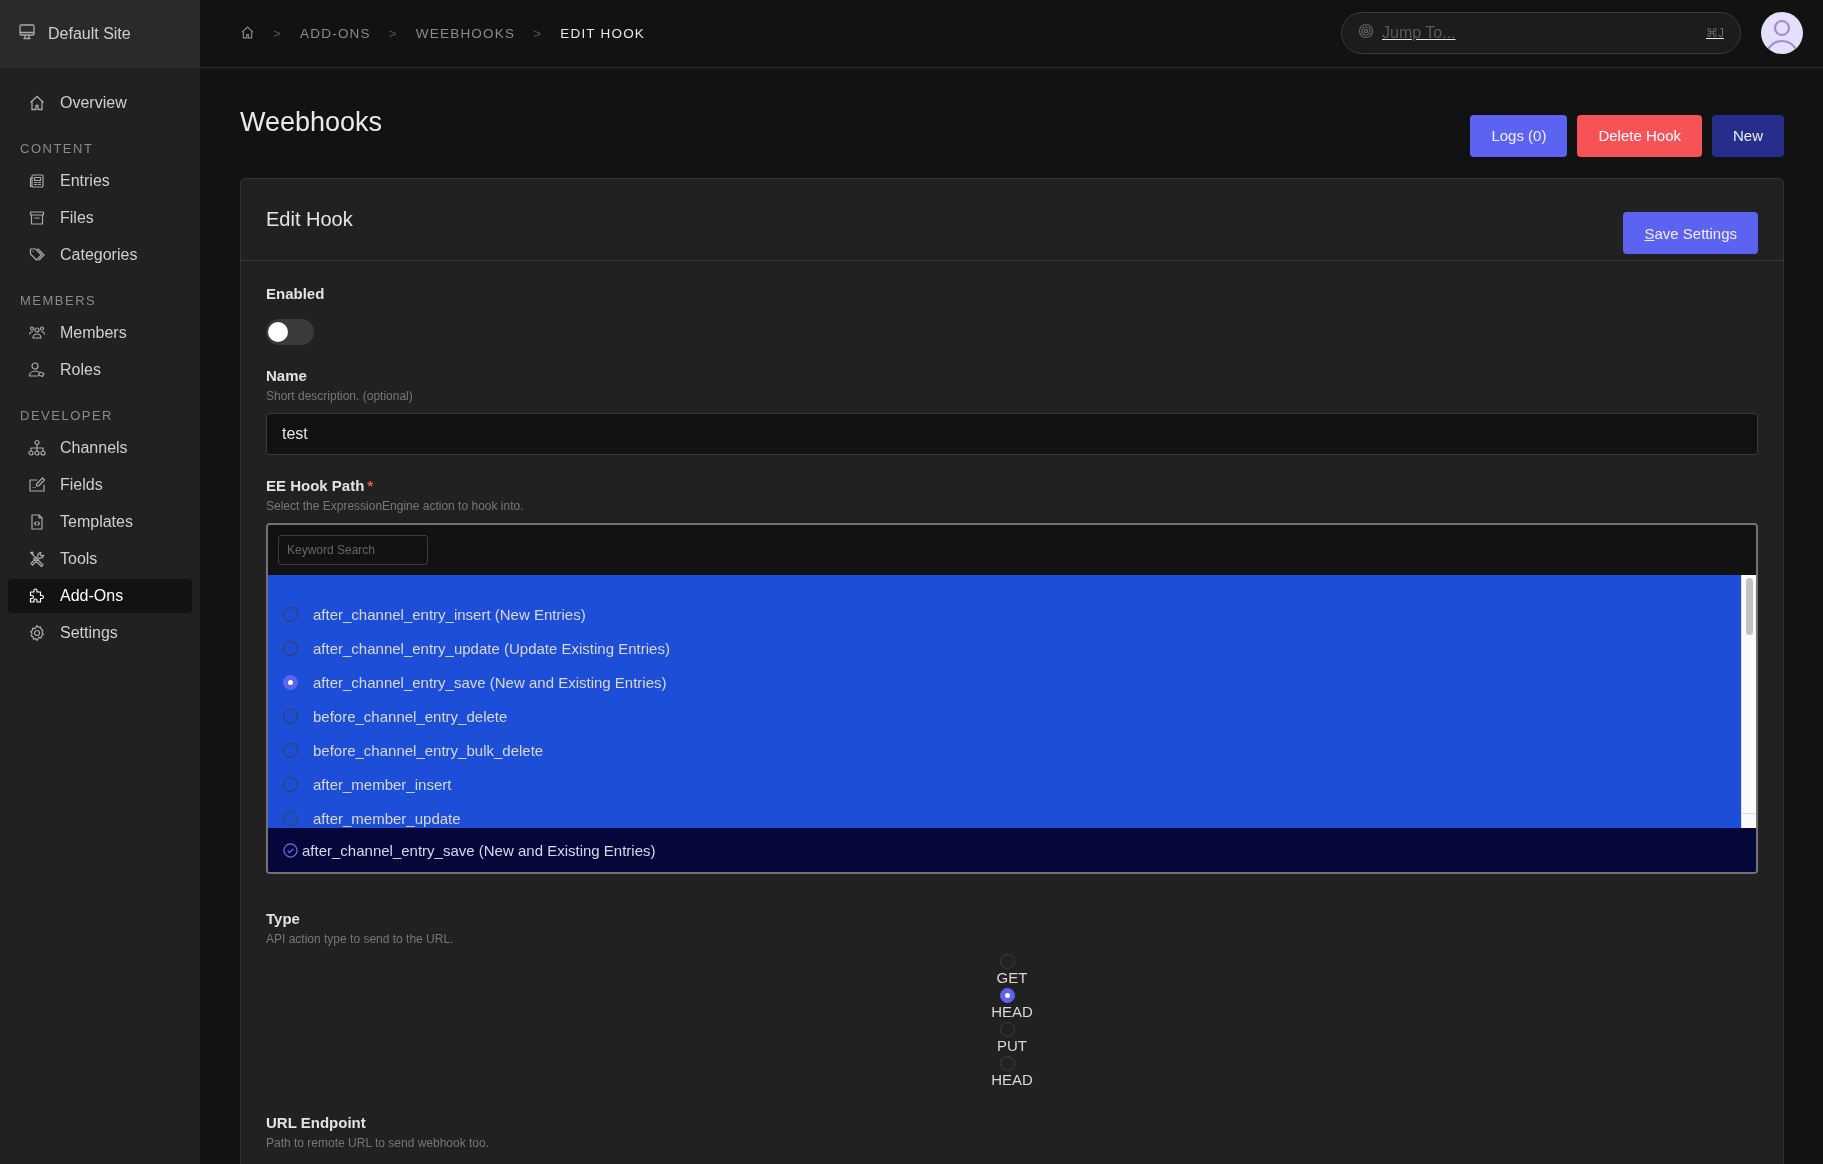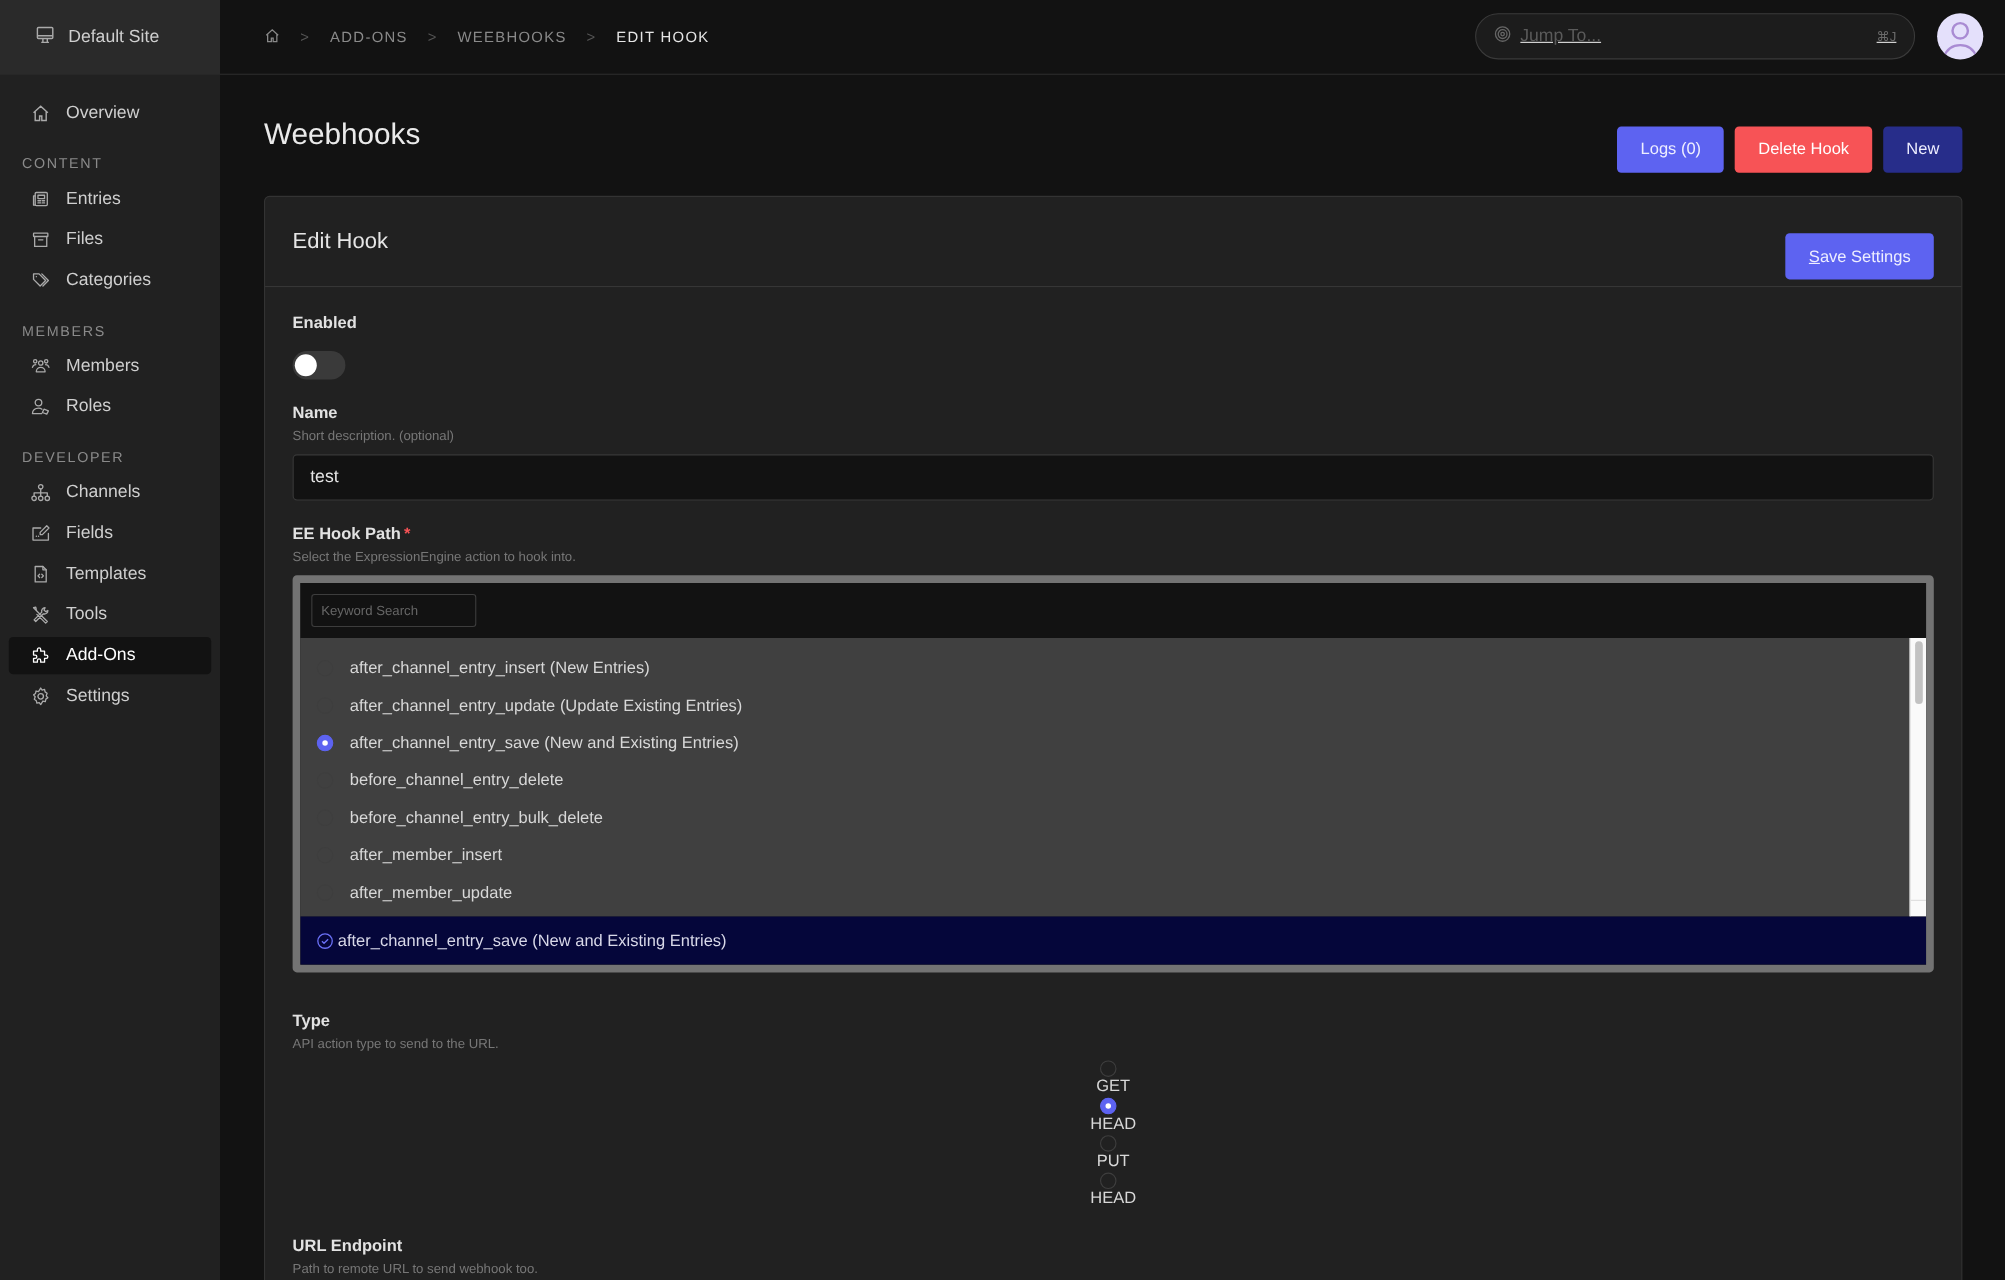--- a/index.html
+++ b/index.html
@@ -1,18 +1,18 @@
 <!DOCTYPE html>
 <html><head>
 <meta charset="utf-8">
 <style>
   * { box-sizing: border-box; margin: 0; padding: 0; }
   html, body { width: 1823px; height: 1164px; overflow: hidden; background: #121212; font-family: "Liberation Sans", "DejaVu Sans", sans-serif; color: #e6e6e6; }
   .sidebar { position: absolute; left: 0; top: 0; width: 200px; height: 1164px; background: #212121; }
-  .site-header { height: 68px; background: #2a2a2a; display: flex; align-items: center; padding-left: 32px; font-size: 16px; color: #cfcfcf; }
+  .site-header { height: 68px; background: #2a2a2a; display: flex; align-items: center; padding-left: 18px; font-size: 16px; color: #cfcfcf; }
   .site-header svg { margin-right: 12px; }
   .nav { padding: 18px 8px; }
   .nav-section { font-size: 13px; letter-spacing: 1.5px; color: #8a8a8a; padding: 18px 12px 8px; }
   .nav-item { display: flex; align-items: center; height: 34px; padding-left: 20px; margin-bottom: 3px; border-radius: 4px; font-size: 16px; color: #cfcfcf; cursor: pointer; }
   .nav-item .icn { width: 18px; height: 18px; margin-right: 14px; display: inline-flex; }
   .nav-item.active { background: #121212; color: #ffffff; }
   .topbar { position: absolute; left: 200px; top: 0; right: 0; height: 68px; border-bottom: 1px solid #2c2c2c; display: flex; align-items: center; }
   .crumbs { display: flex; align-items: center; margin-left: 40px; font-size: 13.5px; letter-spacing: 1.2px; color: #8a8a8a; }
   .crumbs .sep { margin: 0 18px; color: #555; }
   .crumbs .current { color: #e6e6e6; }
@@ -32,25 +32,25 @@
   .panel { position: absolute; top: 110px; left: 0; right: 0; height: 1100px; background: #212121; border: 1px solid #333; border-radius: 5px; }
   .panel-head { height: 82px; border-bottom: 1px solid #363636; display: flex; justify-content: space-between; align-items: center; padding: 0 25px; }
   .panel-title { font-size: 20px; color: #e6e6e6; font-weight: normal; }
   .panel-body { padding: 24px 25px; }
   .field-label { font-size: 15px; font-weight: bold; color: #e2e2e2; }
   .field-desc { font-size: 12px; color: #777; margin-top: 5px; }
   .req { color: #f75356; margin-left: 3px; }
   .toggle { width: 48px; height: 26px; border-radius: 13px; background: #3a3a3a; position: relative; margin-top: 17px; cursor: pointer; }
   .toggle .knob { position: absolute; left: 2px; top: 3px; width: 20px; height: 20px; border-radius: 50%; background: #fff; }
   .text-input { width: 100%; height: 42px; margin-top: 10px; background: #121212; border: 1px solid #383838; border-radius: 4px; padding: 0 15px; font-size: 16px; color: #e6e6e6; font-family: "Liberation Sans", sans-serif; outline: none; }
-  .select-box { margin-top: 10px; border: 7px solid #737373; border-radius: 4px; overflow: hidden; }
+  .select-box { margin-top: 10px; border: 2px solid #737373; border-radius: 4px; overflow: hidden; }
   .select-search { height: 50px; background: #121212; display: flex; align-items: center; padding-left: 10px; }
   .select-search input { width: 150px; height: 30px; background: #121212; border: 1px solid #3d3d3d; border-radius: 3px; padding: 0 8px; font-size: 12px; color: #ddd; font-family: "Liberation Sans", sans-serif; }
   .select-search input::placeholder { color: #666; }
-  .select-list { height: 253px; position: relative; background: #404040; padding-top: 10px; }
+  .select-list { height: 253px; position: relative; background: #1d4ed8; padding-top: 22px; }
   .opt { display: flex; align-items: center; height: 34px; padding-left: 15px; font-size: 15px; color: #d8d8d8; cursor: pointer; }
   .radio { width: 15px; height: 15px; border-radius: 50%; border: 1px solid #3e3e3e; margin-right: 15px; flex: none; position: relative; }
   .radio.on { background: #5d63f1; border-color: #5d63f1; }
   .radio.on::after { content: ""; position: absolute; left: 4px; top: 4px; width: 5px; height: 5px; border-radius: 50%; background: #fff; }
   .scrollbar { position: absolute; right: 0; top: 0; width: 15px; height: 253px; background: #fafafa; border-left: 1px solid #ddd; }
   .scrollbar .thumb { position: absolute; left: 4px; top: 3px; width: 7px; height: 57px; border-radius: 4px; background: #c2c2c2; }
   .scrollbar .grip { position: absolute; bottom: 0; left: 0; right: 0; height: 15px; border-top: 1px solid #ddd; }
   .selected-bar { height: 44px; background: #05063a; display: flex; align-items: center; padding-left: 15px; font-size: 15px; color: #d8d8e8; }
   .selected-bar svg { margin-right: 4px; }
   .type-field { margin-top: 36px; }

